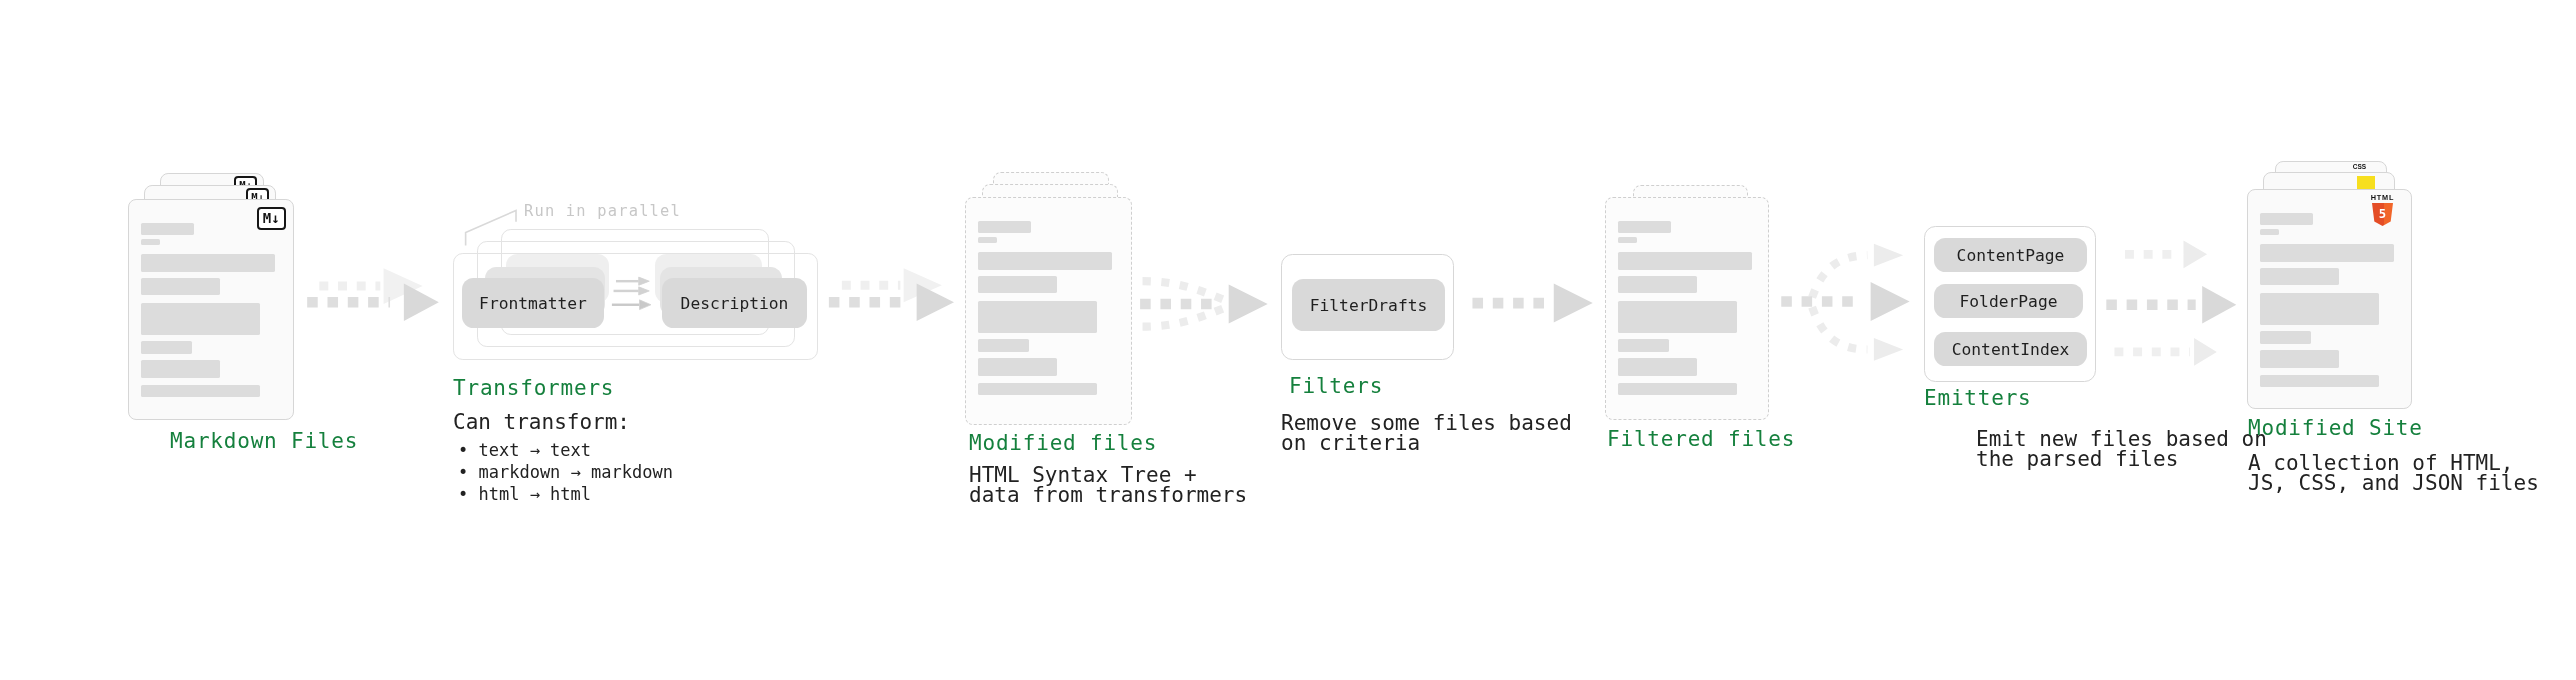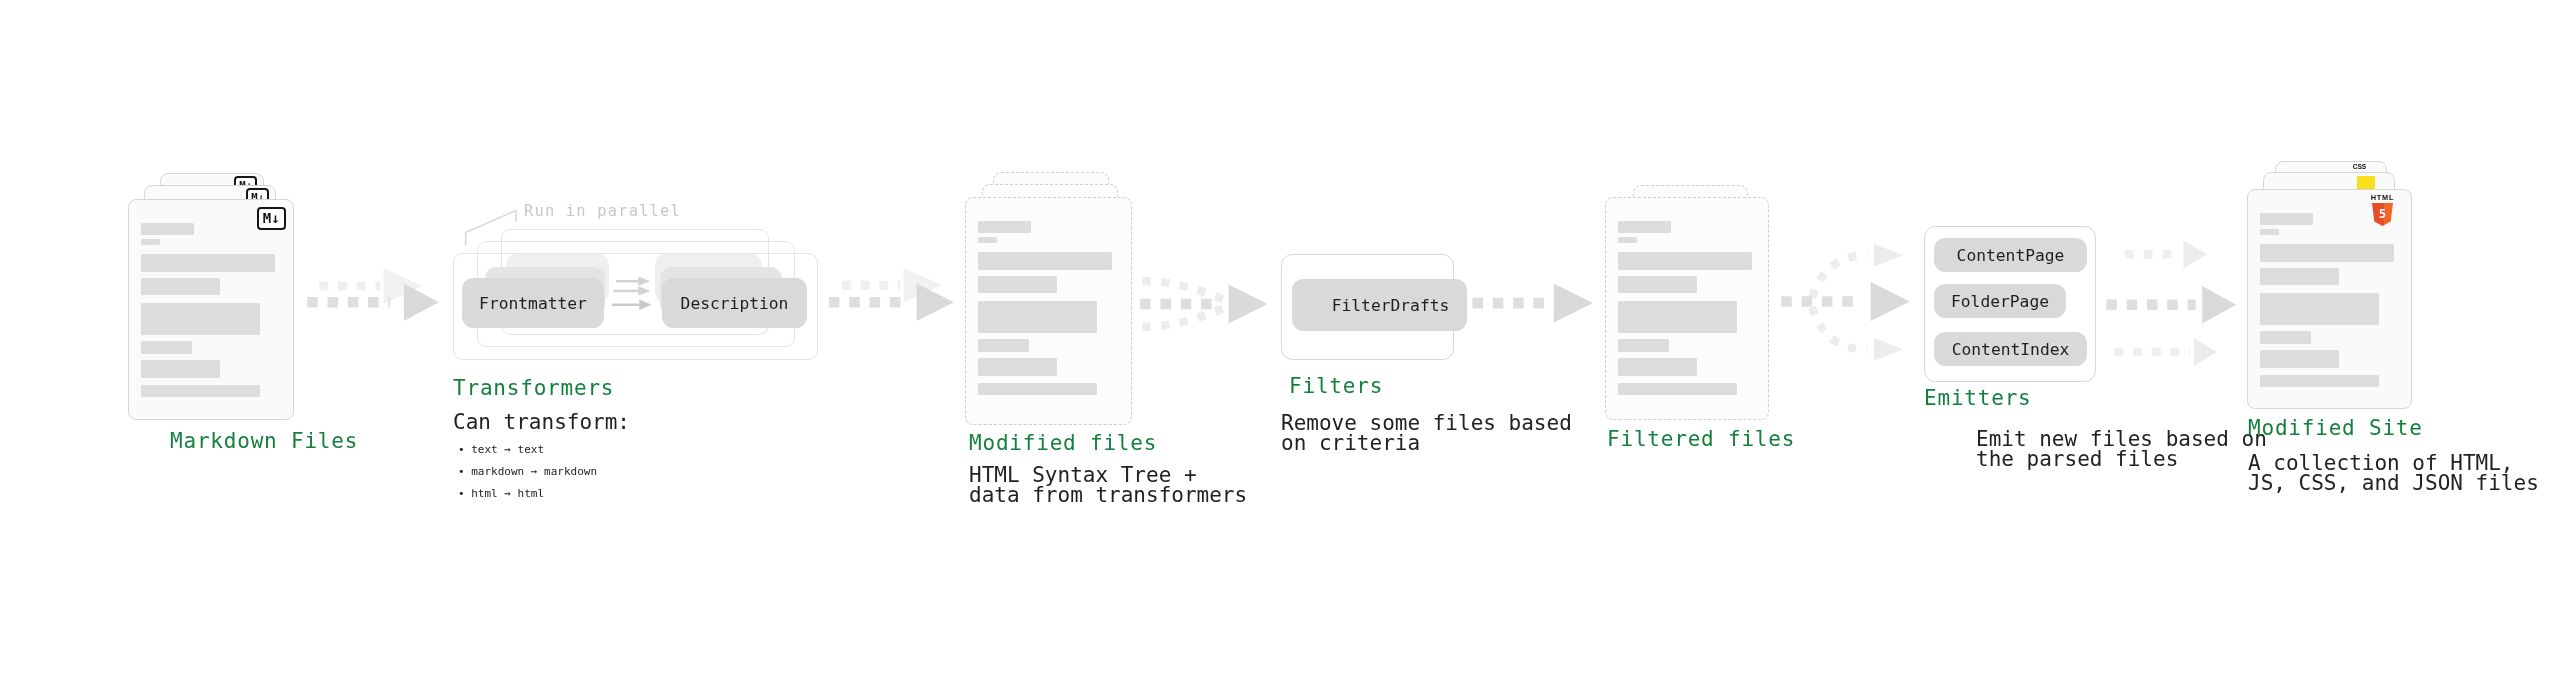--- a/index.html
+++ b/index.html
@@ -37,21 +37,21 @@
         justify-content:center;font-size:16.3px;color:#1f1f1f;white-space:nowrap;}
   .ghost{position:absolute;border-radius:11.4px;}
   .g1{background:#e4e4e4;} .g2{background:#efefef;}
 
   
   .panel{position:absolute;background:#ffffff;border:1.6px solid #d7d7d7;border-radius:11.4px;box-sizing:border-box;}
 
   
   .h{position:absolute;font-size:21px;letter-spacing:0.8px;color:#15803d;font-weight:500;white-space:nowrap;}
   .cap{position:absolute;font-size:21px;line-height:20.3px;color:#222;white-space:pre;}
-  .bullets div{font-size:11px;line-height:22px;color:#222;white-space:pre;}
+  .bullets div{font-size:17px;line-height:22px;color:#222;white-space:pre;}
   .annotation{position:absolute;font-size:15.4px;letter-spacing:1.2px;color:#c7c7c7;white-space:nowrap;}
 
   
   svg.arrows{position:absolute;left:0;top:0;z-index:6;pointer-events:none;}
   .dash-dark{stroke:#dedede;stroke-width:13;stroke-dasharray:13 12;fill:none;}
   .dash-light{stroke:#efefef;stroke-width:11;stroke-dasharray:11 12;fill:none;}
   .dash-curve{stroke:#ececec;stroke-width:10;stroke-dasharray:10 13;fill:none;}
   .head-dark{fill:#d9d9d9;} .head-light{fill:#ececec;} .head-xlight{fill:#f1f1f1;}
   .thin{stroke-width:3;stroke-dasharray:none;}
 </style>
@@ -122,21 +122,21 @@
           <div style="width: 119px; height: 12.2px; margin-top: 6.5px;"></div>
         </div>
     </div>
     <div class="h" style="left:969px;top:431px;">Modified files</div>
     <div class="cap" style="left:969px;top:465px;">HTML Syntax Tree +
 data from transformers</div>
   </div>
 
   <div class="stage">
     <div class="panel" style="left:1281px;top:254px;width:173px;height:106px;"></div>
-    <div class="pill" style="left:1292px;top:279px;width:153px;height:52px;padding-left:22px;">FilterDrafts</div>
+    <div class="pill" style="left:1292px;top:279px;width:153px;height:52px;">FilterDrafts</div>
     <div class="h" style="left:1281px;top:374px;margin-left:8px;">Filters</div>
     <div class="cap" style="left:1281px;top:413px;">Remove some files based
 on criteria</div>
   </div>
 
   <div class="stage">
     <div class="card dashed" style="left:1633px;top:185px;width:115px;height:41px;"></div>
     <div class="card dashed" style="left:1605px;top:197px;width:164px;height:223px;">
       <div class="doc-bars">
           <div style="width: 53px; height: 12.2px; margin-top: 23px;"></div>
@@ -148,21 +148,21 @@
           <div style="width: 79px; height: 18px; margin-top: 6.5px;"></div>
           <div style="width: 119px; height: 12.2px; margin-top: 6.5px;"></div>
         </div>
     </div>
     <div class="h" style="left:1607px;top:427px;">Filtered files</div>
   </div>
 
   <div class="stage">
     <div class="panel" style="left:1924px;top:226px;width:172px;height:156px;"></div>
     <div class="pill" style="left:1934px;top:238px;width:153px;height:34px;">ContentPage</div>
-    <div class="pill" style="left:1934px;top:284px;width:132px;height:34px;">FolderPage</div>
+    <div class="pill" style="left:1934px;top:284px;width:149px;height:34px;">FolderPage</div>
     <div class="pill" style="left:1934px;top:332px;width:153px;height:34px;text-align:center;">ContentIndex</div>
     <div class="h" style="left:1924px;top:386px;">Emitters</div>
     <div class="cap" style="left:1976px;top:429px;">Emit new files based on
 the parsed files</div>
   </div>
 
   <div class="stage">
     <div class="card" style="left:2275px;top:161px;width:112px;height:57px;">
       <div class="css-badge">
         <span class="css-word">CSS</span>

